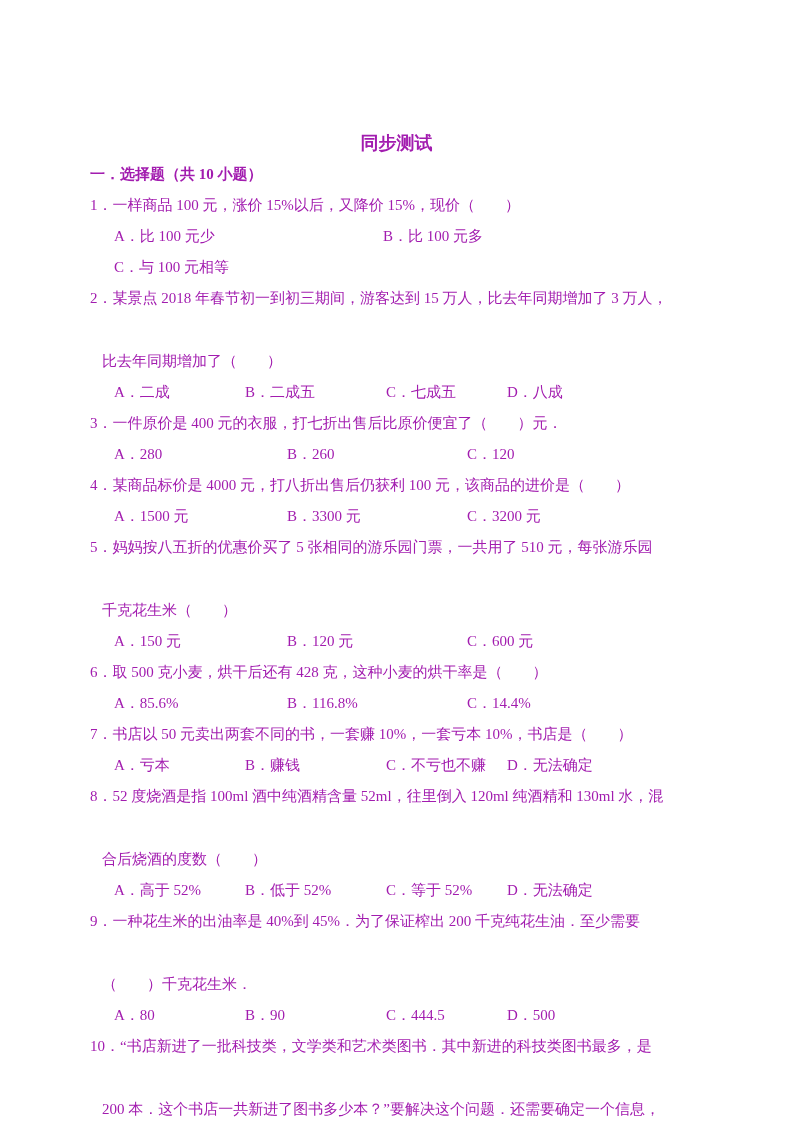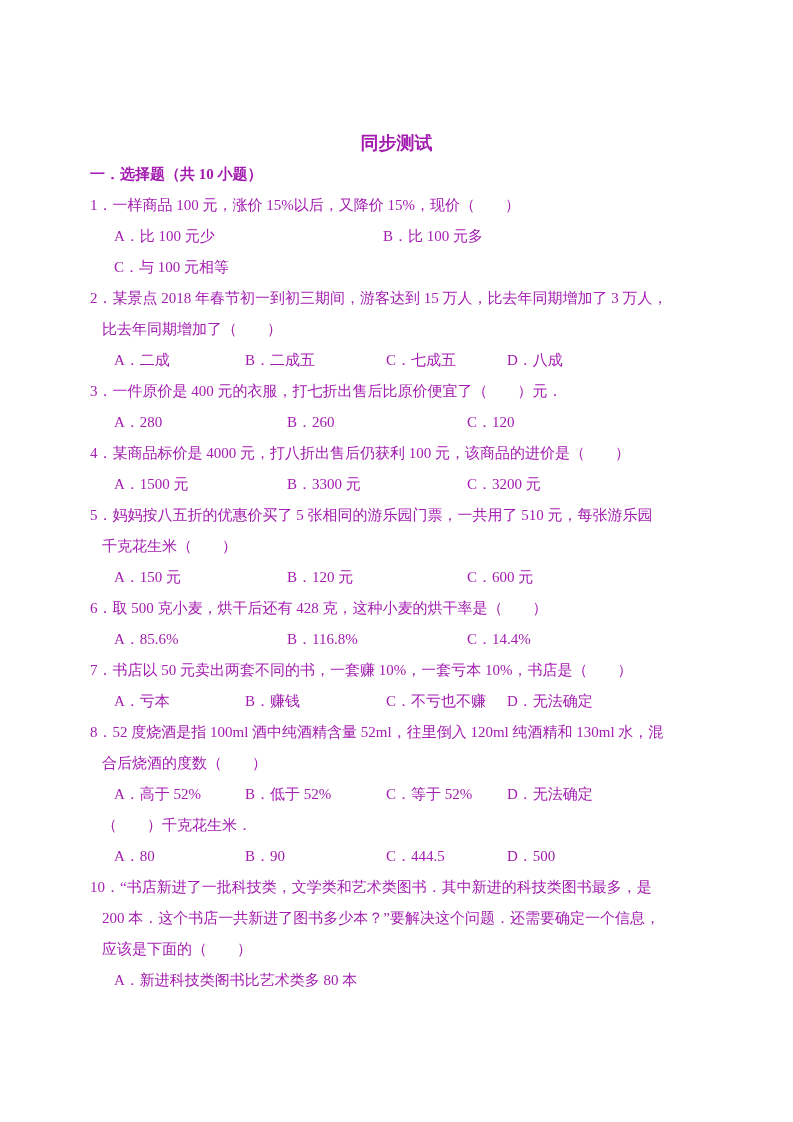--- a/index.html
+++ b/index.html
@@ -32,21 +32,21 @@
   }
   .line {
     position: relative;
     height: 31px;
     line-height: 31px;
     font-size: 15px;
     white-space: nowrap;
   }
   .section-heading { font-weight: bold; }
   .qnum { display: inline; }
-  .cont { padding-left: 12px; }
+  .cont { padding-left: 12px; margin-top: 32px; }
   .opts span { position: absolute; top: 0; }
   
   .c2-1 { left: 24px; }  .c2-2 { left: 293px; }
   .c3-1 { left: 24px; }  .c3-2 { left: 197px; text-align: center; } .c3-3 { left: 377px; }
   .c4-1 { left: 24px; }  .c4-2 { left: 155px; } .c4-3 { left: 296px; } .c4-4 { left: 417px; }
   .c1-1 { left: 24px; }
 </style>
 </head>
 <body>
 
@@ -115,20 +115,21 @@
 
     <div class="line"><span class="qnum">8．</span><span>52 度烧酒是指 100ml 酒中纯酒精含量 52ml，往里倒入 120ml 纯酒精和 130ml 水，混</span></div>
     <div class="line cont"><span>合后烧酒的度数（　　）</span></div>
     <div class="line opts">
       <span class="c4-1">A．高于 52%</span>
       <span class="c4-2">B．低于 52%</span>
       <span class="c4-3">C．等于 52%</span>
       <span class="c4-4">D．无法确定</span>
     </div>
 
+    <div class="line"><span class="qnum">9．</span><span>一种花生米的出油率是 40%到 45%．为了保证榨出 200 千克纯花生油．至少需要</span></div>
     <div class="line cont"><span>（　　）千克花生米．</span></div>
     <div class="line opts">
       <span class="c4-1">A．80</span>
       <span class="c4-2">B．90</span>
       <span class="c4-3">C．444.5</span>
       <span class="c4-4">D．500</span>
     </div>
 
     <div class="line"><span class="qnum">10．</span><span>“书店新进了一批科技类，文学类和艺术类图书．其中新进的科技类图书最多，是</span></div>
     <div class="line cont"><span>200 本．这个书店一共新进了图书多少本？”要解决这个问题．还需要确定一个信息，</span></div>

